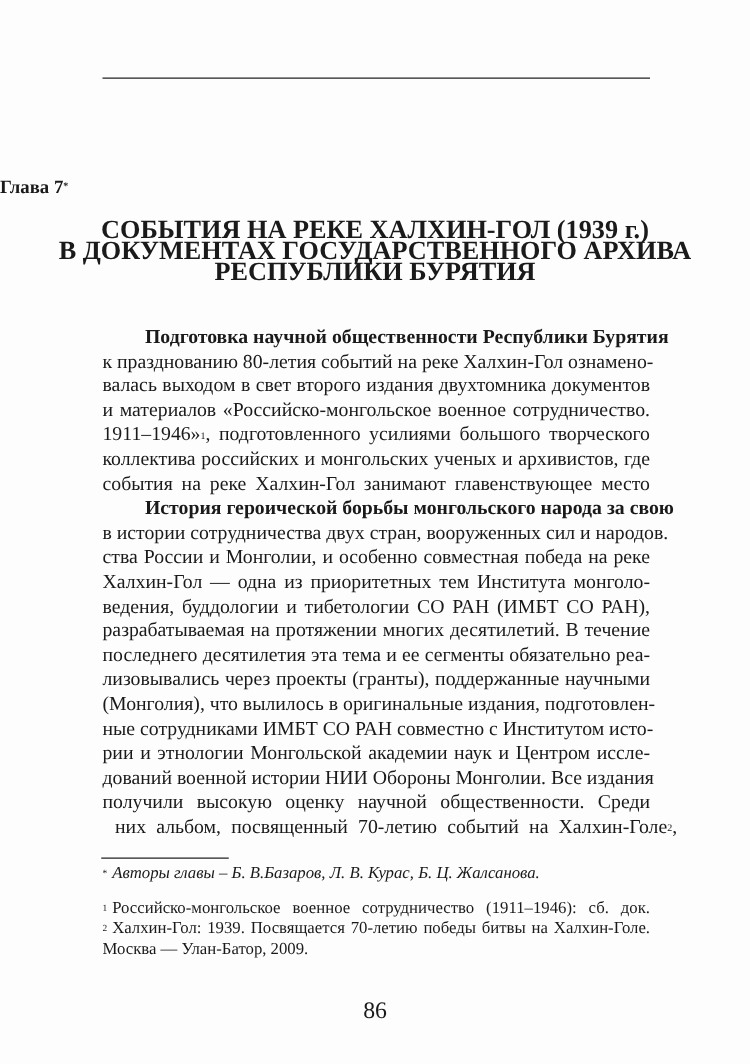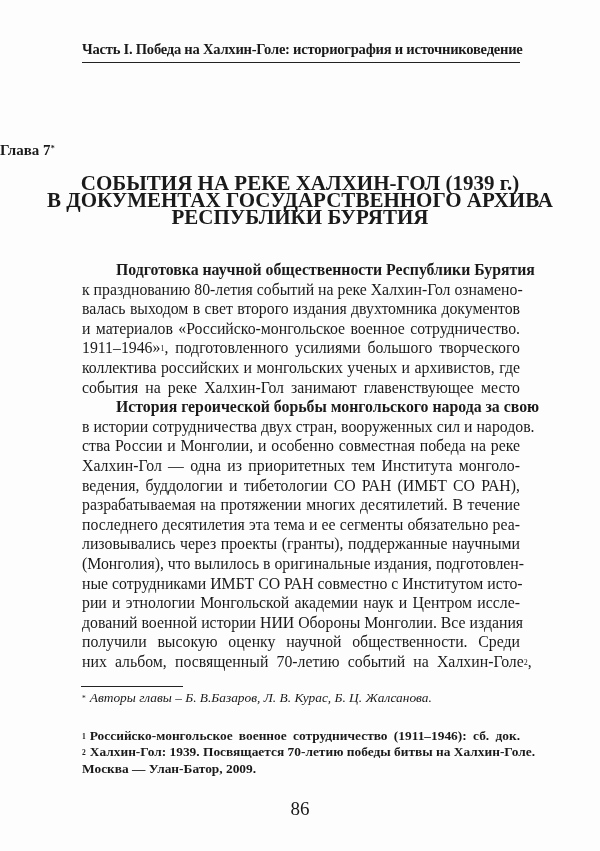--- a/index.html
+++ b/index.html
@@ -105,55 +105,51 @@
     position: absolute;
     left: 82px;
     top: 690px;
     width: 438px;
     font-size: 13.4px;
     line-height: 16.5px;
   }
   .fn-star {
     font-style: italic;
     white-space: nowrap;
-    margin-bottom: 21px;
+    margin-bottom: 11px;
   }
   .fn-star sup, .fn sup {
     font-style: normal;
     font-size: 7.5px;
     vertical-align: top;
     position: relative;
     top: 1px;
     margin-right: 4px;
   }
   .fn .line {
     white-space: nowrap;
-    font-weight: bold;
   }
   .fn .line.just {
     text-align: justify;
     text-align-last: justify;
   }
   .page-number {
     position: absolute;
     left: 0; width: 600px;
     top: 800px;
     text-align: center;
     font-size: 19px;
     line-height: 18px;
   }
 </style>
 </head>
 <body>
 
 <div class="page">
 
-  <div class="running-head">
-    <span>Часть I. Победа на Халхин-Голе: историография и источниковедение</span>
-  </div>
   <div class="head-rule"></div>
 
   <div class="chapter-label">
     <span>Глава 7</span><sup>*</sup>
   </div>
 
   <div class="chapter-title">
     <div>СОБЫТИЯ НА РЕКЕ ХАЛХИН-ГОЛ (1939 г.)</div>
     <div>В ДОКУМЕНТАХ ГОСУДАРСТВЕННОГО АРХИВА</div>
     <div>РЕСПУБЛИКИ БУРЯТИЯ</div>
@@ -175,21 +171,21 @@
     <div class="line">Халхин-Гол — одна из приоритетных тем Института монголо-</div>
     <div class="line">ведения, буддологии и тибетологии СО РАН (ИМБТ СО РАН),</div>
     <div class="line">разрабатываемая на протяжении многих десятилетий. В течение</div>
     <div class="line">последнего десятилетия эта тема и ее сегменты обязательно реа-</div>
     <div class="line">лизовывались через проекты (гранты), поддержанные научными</div>
     <div class="line">(Монголия), что вылилось в оригинальные издания, подготовлен-</div>
     <div class="line">ные сотрудниками ИМБТ СО РАН совместно с Институтом исто-</div>
     <div class="line">рии и этнологии Монгольской академии наук и Центром иссле-</div>
     <div class="line">дований военной истории НИИ Обороны Монголии. Все издания</div>
     <div class="line">получили высокую оценку научной общественности. Среди</div>
-    <div class="line" style="text-align:left;text-align-last:left;"><span style="word-spacing:4.2px;">них альбом, посвященный 70-летию событий на Халхин-Голе</span><sup>2</sup><span>,</span></div>
+    <div class="line" style="text-align:left;text-align-last:left;"><span style="word-spacing:4.2px;margin-left:10px;">них альбом, посвященный 70-летию событий на Халхин-Голе</span><sup>2</sup><span>,</span></div>
   </div>
 
   <div class="fn-rule"></div>
 
   <div class="footnotes">
     <div class="fn-star">
       <sup>*</sup><span>Авторы главы – Б. В.Базаров, Л. В. Курас, Б. Ц. Жалсанова.</span>
     </div>
     <div class="fn">
       <div class="line just"><sup>1</sup><span>Российско-монгольское военное сотрудничество (1911–1946): сб. док.</span></div>

